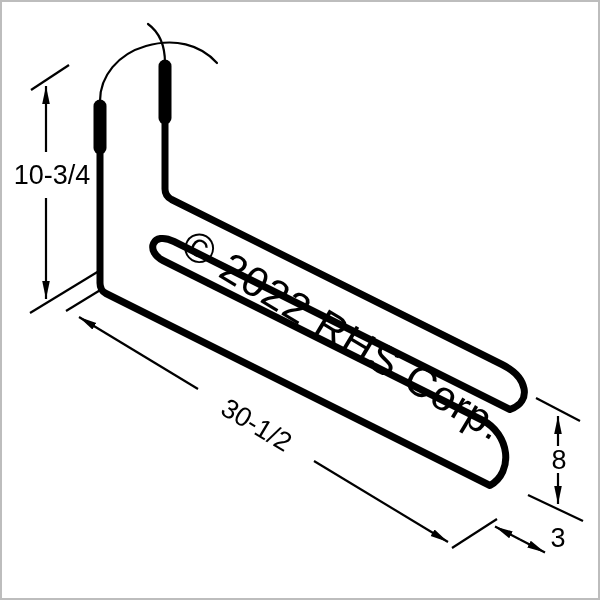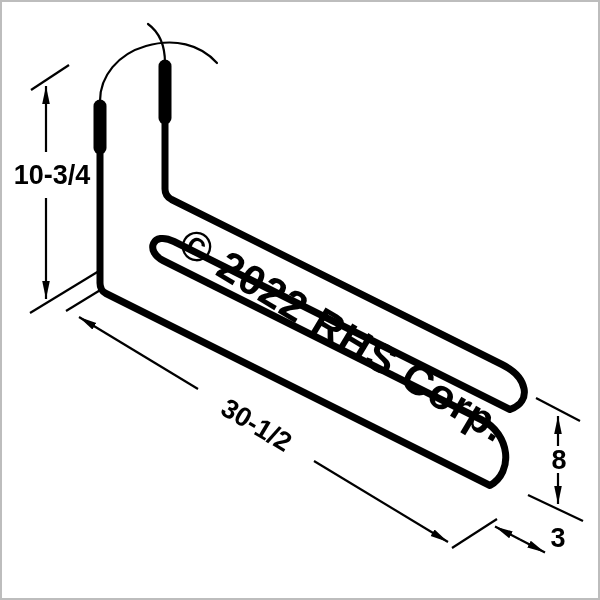--- a/index.html
+++ b/index.html
@@ -9,21 +9,20 @@
     font-family: "Liberation Sans", sans-serif;
   }
   .frame {
     width: 600px;
     height: 600px;
     box-sizing: border-box;
     border: 2px solid #bdbdbd;
     background: #ffffff;
     position: relative;
     overflow: hidden;
-    font-weight: bold;
   }
   svg { display: block; }
   .tube {
     fill: none;
     stroke: #000000;
     stroke-width: 7;
     stroke-linecap: round;
     stroke-linejoin: round;
   }
   .terminal {

